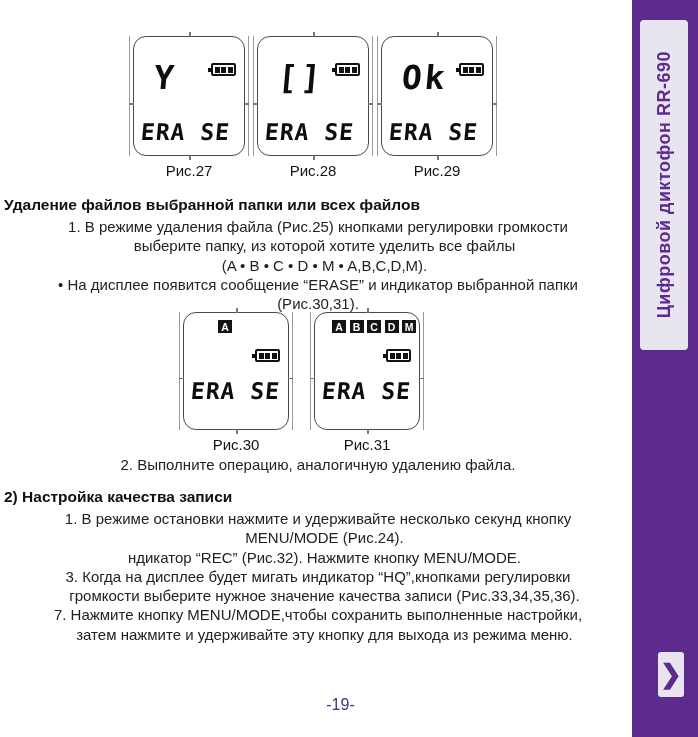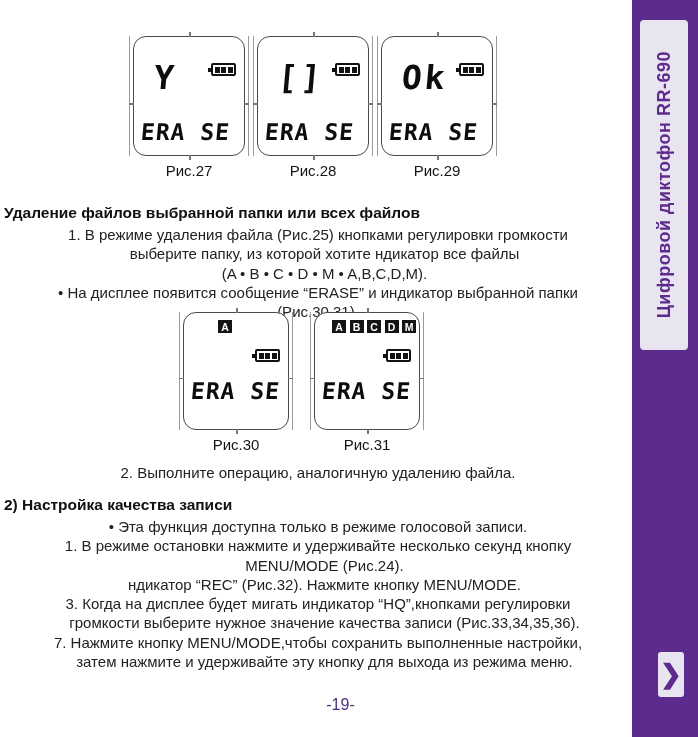--- a/index.html
+++ b/index.html
@@ -71,21 +71,21 @@
   .badges.multi  { justify-content:center; padding-left:14px; }
   .badge {
     width:14px; height:13px; background:#141414; color:#fff;
     font-size:10.5px; font-weight:bold;
     display:flex; align-items:center; justify-content:center;
   }
 
   figcaption { font-size:15px; color:#141414; margin-top:6px; text-align:right; }
 
   
-  .tblock { position:absolute; left:4px; width:628px;margin-top:8px; }
+  .tblock { position:absolute; left:4px; width:628px; }
   .b1 { top:196px; }
   .l2v { top:455px; }
   .b2 { top:488px; }
   h3 { margin:0 0 3px 0; font-size:15.5px; font-weight:bold; color:#111; }
   .ln { font-size:15px; line-height:19.3px; color:#222;text-align:center; }
   .ind { padding-left:13px; }
 
   .page-num {
     position:absolute; left:0; top:696px; width:585px; text-align:center;
     font-size:16px; color:#4a3080;padding-left:48px;
@@ -143,21 +143,21 @@
           <div class="glyph glyph-erase">ERA SE</div>
         </div>
       </div>
       <figcaption>Рис.29</figcaption>
     </figure>
   </div>
 
   <div class="tblock b1">
     <h3>Удаление файлов выбранной папки или всех файлов</h3>
     <div class="ln">1. В режиме удаления файла (Рис.25) кнопками регулировки громкости</div>
-    <div class="ln ind">выберите папку, из которой хотите ндикатор все файлы</div>
+    <div class="ln ind">выберите папку, из которой хотите уделить все файлы</div>
     <div class="ln ind">(A • B • C • D • M • A,B,C,D,M).</div>
     <div class="ln">• На дисплее появится сообщение “ERASE” и индикатор выбранной папки</div>
     <div class="ln">(Рис.30,31).</div>
   </div>
 
   <div class="fig-row row2">
     <figure class="fig" style="margin:0">
       <div class="lcd-outer">
         <div class="lcd">
           <span class="tick-l"></span>
@@ -198,21 +198,20 @@
       <figcaption>Рис.31</figcaption>
     </figure>
   </div>
 
   <div class="tblock l2v">
     <div class="ln">2. Выполните операцию, аналогичную удалению файла.</div>
   </div>
 
   <div class="tblock b2">
     <h3>2) Настройка качества записи</h3>
-    <div class="ln">• Эта функция доступна только в режиме голосовой записи.</div>
     <div class="ln">1. В режиме остановки  нажмите и  удерживайте несколько секунд  кнопку</div>
     <div class="ln ind">MENU/MODE (Рис.24).</div>
     <div class="ln ind">ндикатор “REC”  (Рис.32). Нажмите кнопку MENU/MODE.</div>
     <div class="ln">3. Когда  на  дисплее будет  мигать  индикатор “HQ”,кнопками  регулировки</div>
     <div class="ln ind">громкости  выберите нужное значение качества записи  (Рис.33,34,35,36).</div>
     <div class="ln">7. Нажмите кнопку  MENU/MODE,чтобы сохранить  выполненные настройки,</div>
     <div class="ln ind">затем  нажмите и  удерживайте эту  кнопку  для  выхода  из режима  меню.</div>
   </div>
 
   <div class="page-num">-19-</div>

